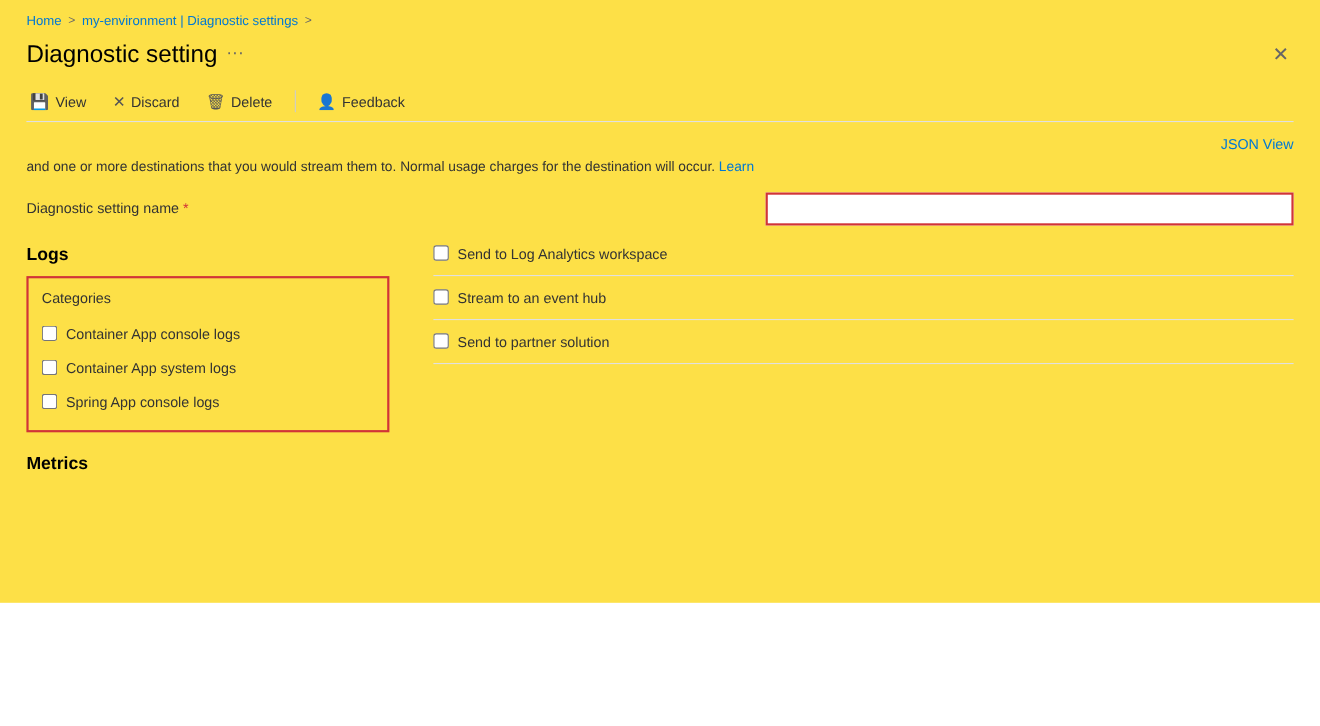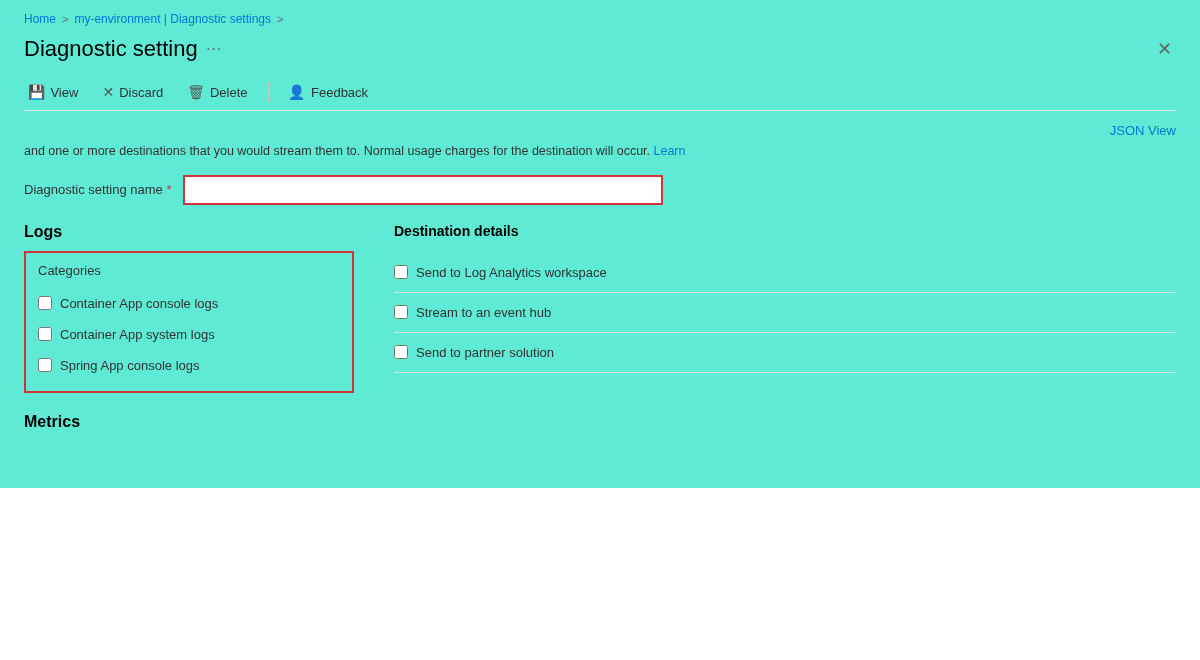--- a/index.html
+++ b/index.html
@@ -7,22 +7,22 @@
       font-family: 'Segoe UI', Arial, sans-serif;
       font-size: 13px;
       color: #333;
       background: #fff;
       width: 1200px;
       height: 660px;
       overflow: hidden;
     }
     .page-container {
       width: 1200px;
-      height: 488px;
-      background: #5eead4;
+      height: 548px;
+      background: #fde047;
       padding: 12px 24px 12px 24px;
       position: relative;
     }
     
     .breadcrumb {
       display: flex;
       align-items: center;
       gap: 6px;
       font-size: 12px;
       color: #0078d4;
@@ -119,20 +119,21 @@
       text-decoration: none;
       cursor: pointer;
       white-space: nowrap;
     }
     
     .setting-name-row {
       display: flex;
       align-items: center;
       gap: 12px;
       margin-bottom: 18px;
+      justify-content: space-between;
     }
     .required-star {
       color: #d13438;
     }
     .setting-name-input {
       width: 480px;
       height: 30px;
       border: 2px solid #d13438;
       padding: 0 8px;
       font-size: 13px;
@@ -317,21 +318,20 @@
           <span>Spring App console logs</span>
         </div>
       </div>
 
       <div class="metrics-section">
         <div class="section-heading">Metrics</div>
       </div>
     </div>
 
     <div class="right-panel">
-      <div class="destination-heading">Destination details</div>
 
       <div class="destination-item">
         <input type="checkbox" style="">
         <span>Send to Log Analytics workspace</span>
       </div>
       <div class="destination-item">
         <input type="checkbox" style="">
         <span>Stream to an event hub</span>
       </div>
       <div class="destination-item">

